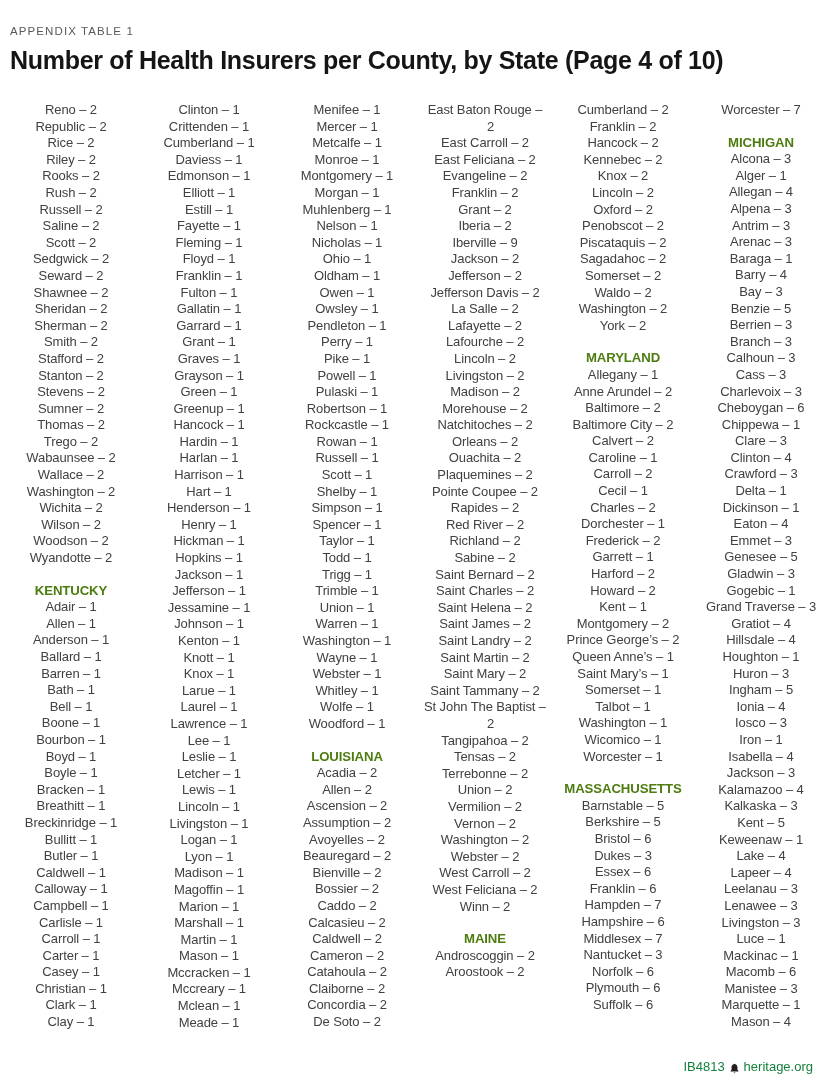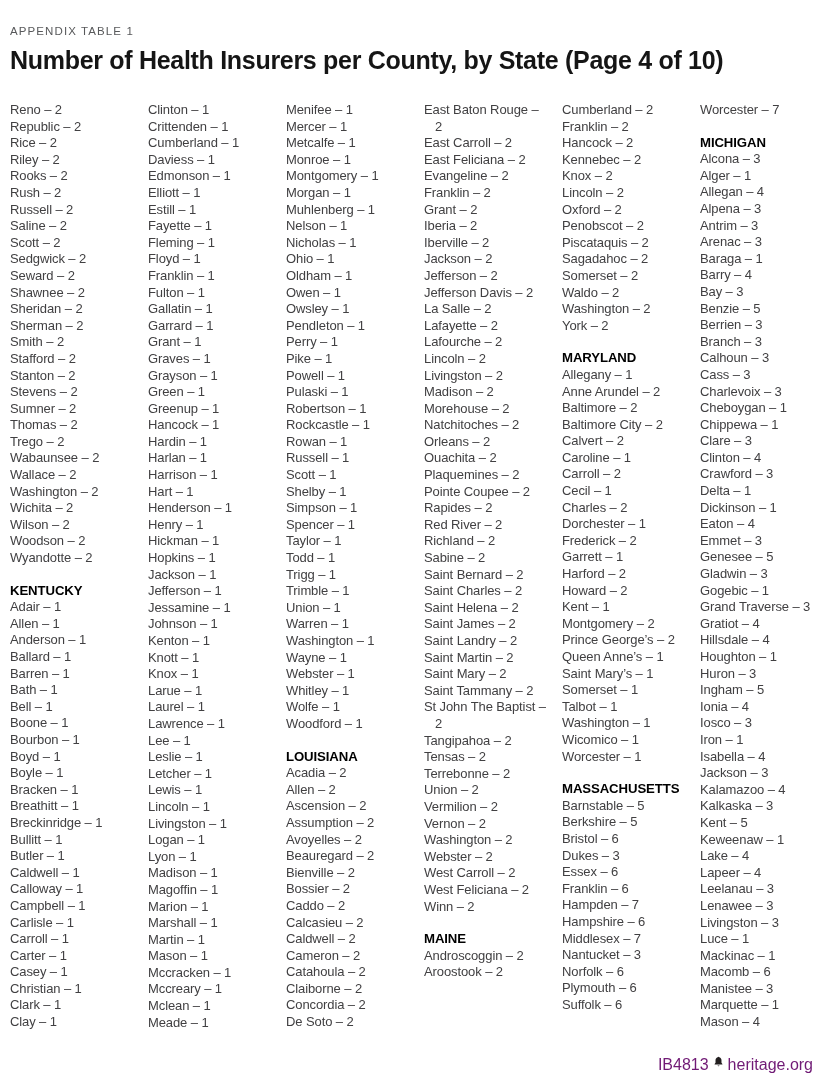--- a/index.html
+++ b/index.html
@@ -22,50 +22,51 @@
     font-size: 25px;
     font-weight: bold;
     color: #151515;
     letter-spacing: -0.3px;
   }
   .columns {
     display: flex;
     gap: 16px;
     margin-top: 27px;
     align-items: flex-start;
+    text-align: center;
   }
   .col {
     width: 122px;
     flex: 0 0 122px;
     font-size: 13px;
     line-height: 16.6px;
     letter-spacing: -0.1px;
   }
   .entry {
     color: #414042;
     padding-left: 11px;
     text-indent: -11px;
   }
   .state-header {
-    color: #000000;
+    color: #4d7c0f;
     font-weight: bold;
     font-size: 13.2px;
     margin-top: 16px;
     letter-spacing: -0.1px;
   }
   .col > .state-header:first-child { margin-top: 16px; }
   .footer {
     position: absolute;
     right: 12px;
     bottom: 13px;
     display: flex;
-    align-items: flex-start;
+    align-items: flex-end;
     gap: 4px;
-    font-size: 16px;
-    color: #701a75;
+    font-size: 13px;
+    color: #15803d;
   }
   .bell-icon { display: inline-flex; align-items: center; }
   .bell-icon svg { display: block; }
 </style>
 </head>
 <body>
 
 <div class="page">
   <div class="eyebrow">APPENDIX TABLE 1</div>
   <h1 class="title">Number of Health Insurers per County, by State (Page 4 of 10)</h1>
@@ -243,21 +244,21 @@
         <div class="entry">De Soto – 2</div>
       </div>
       <div class="col">
         <div class="entry">East Baton Rouge – 2</div>
         <div class="entry">East Carroll – 2</div>
         <div class="entry">East Feliciana – 2</div>
         <div class="entry">Evangeline – 2</div>
         <div class="entry">Franklin – 2</div>
         <div class="entry">Grant – 2</div>
         <div class="entry">Iberia – 2</div>
-        <div class="entry">Iberville – 2</div>
+        <div class="entry">Iberville – 9</div>
         <div class="entry">Jackson – 2</div>
         <div class="entry">Jefferson – 2</div>
         <div class="entry">Jefferson Davis – 2</div>
         <div class="entry">La Salle – 2</div>
         <div class="entry">Lafayette – 2</div>
         <div class="entry">Lafourche – 2</div>
         <div class="entry">Lincoln – 2</div>
         <div class="entry">Livingston – 2</div>
         <div class="entry">Madison – 2</div>
         <div class="entry">Morehouse – 2</div>
@@ -360,21 +361,21 @@
         <div class="entry">Arenac – 3</div>
         <div class="entry">Baraga – 1</div>
         <div class="entry">Barry – 4</div>
         <div class="entry">Bay – 3</div>
         <div class="entry">Benzie – 5</div>
         <div class="entry">Berrien – 3</div>
         <div class="entry">Branch – 3</div>
         <div class="entry">Calhoun – 3</div>
         <div class="entry">Cass – 3</div>
         <div class="entry">Charlevoix – 3</div>
-        <div class="entry">Cheboygan – 1</div>
+        <div class="entry">Cheboygan – 6</div>
         <div class="entry">Chippewa – 1</div>
         <div class="entry">Clare – 3</div>
         <div class="entry">Clinton – 4</div>
         <div class="entry">Crawford – 3</div>
         <div class="entry">Delta – 1</div>
         <div class="entry">Dickinson – 1</div>
         <div class="entry">Eaton – 4</div>
         <div class="entry">Emmet – 3</div>
         <div class="entry">Genesee – 5</div>
         <div class="entry">Gladwin – 3</div>

